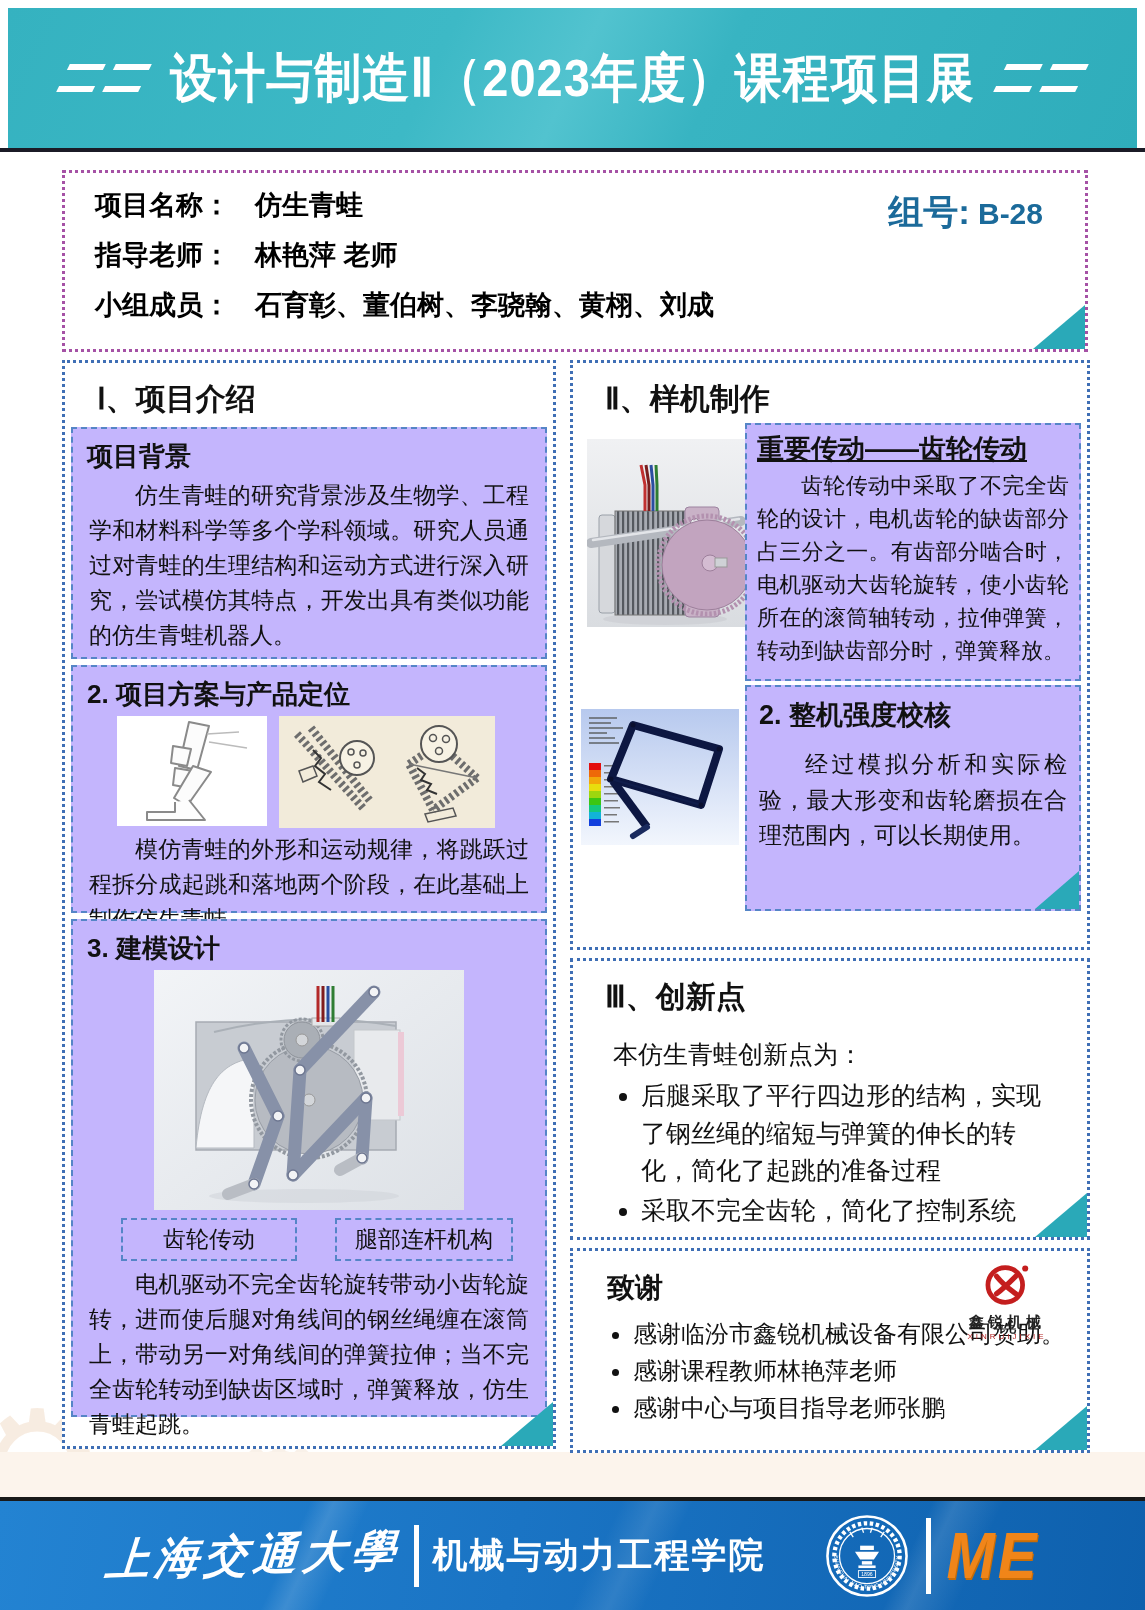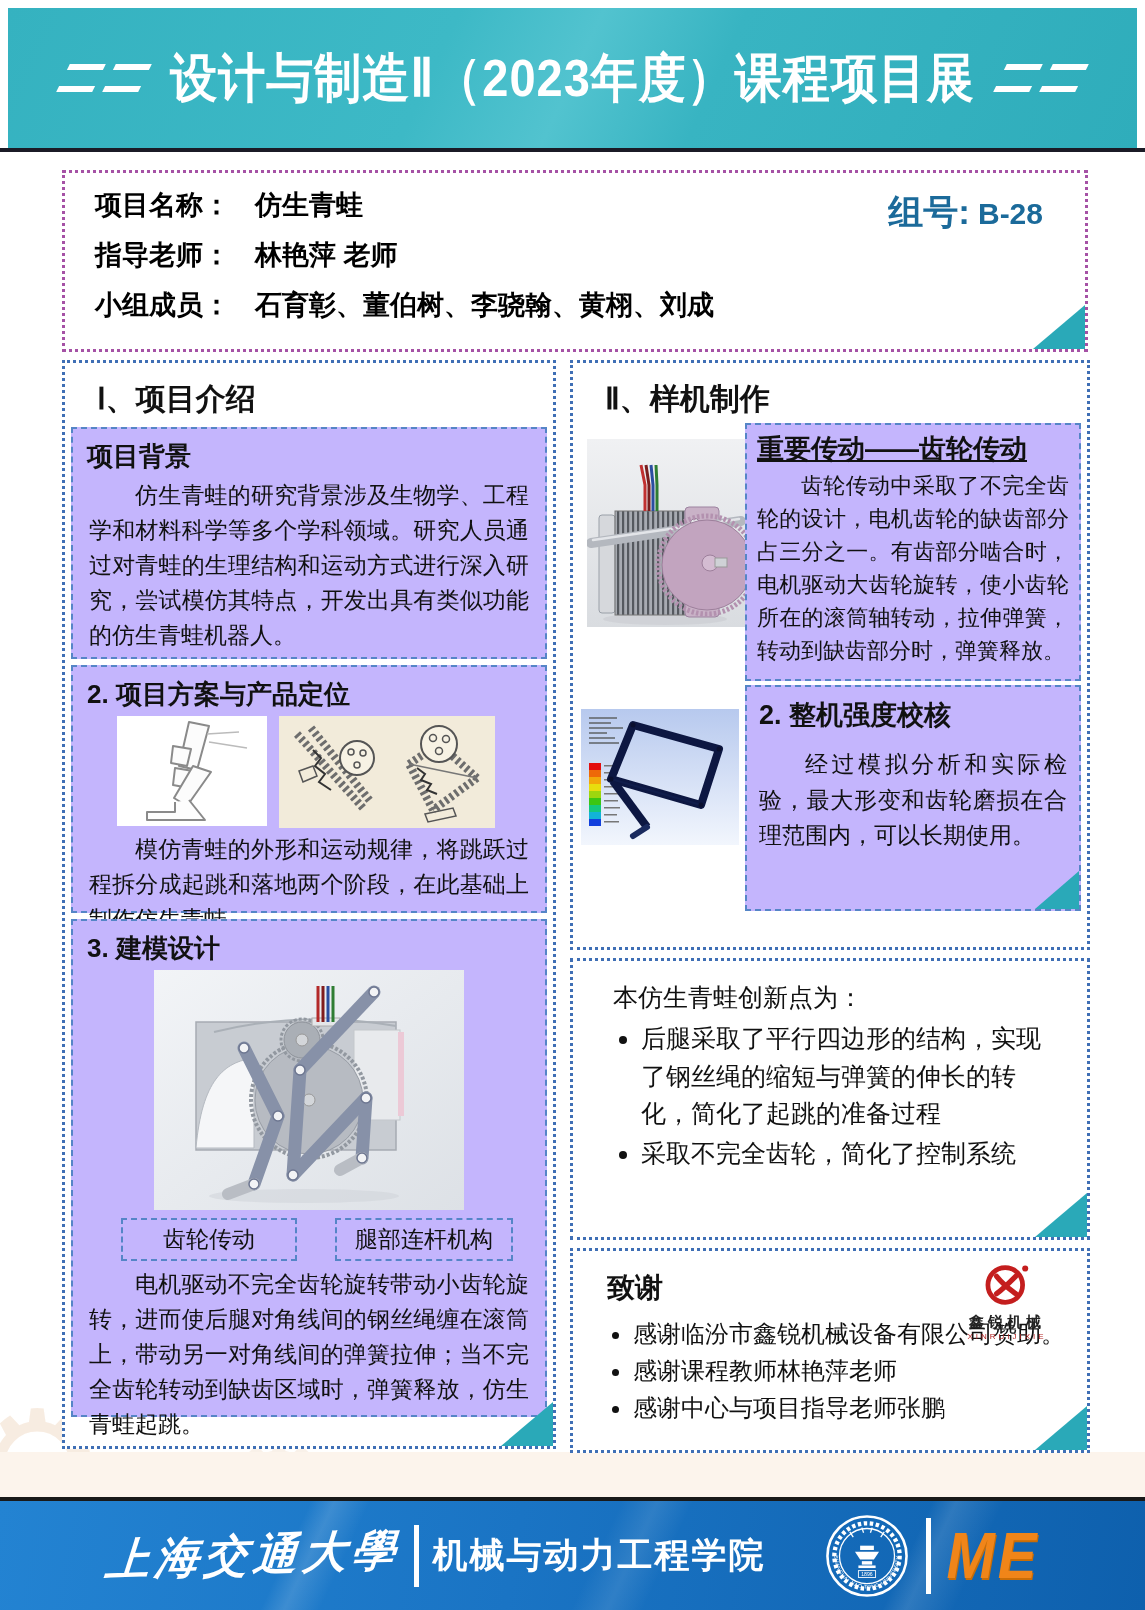--- a/index.html
+++ b/index.html
@@ -331,20 +331,21 @@
     </svg>
 
     <div class="box-inner" id="inner-strength">
       <div class="strength-title">2. 整机强度校核</div>
       <div class="strength-text">经过模拟分析和实际检验，最大形变和齿轮磨损在合理范围内，可以长期使用。</div>
       <div class="tri tri-sm"></div>
     </div>
   </div>
 
   <div class="box-outer" id="box-iii">
+    <div class="h-main">Ⅲ、创新点</div>
     <div class="innov-intro">本仿生青蛙创新点为：</div>
     <ul class="bullets">
       <li>后腿采取了平行四边形的结构，实现了钢丝绳的缩短与弹簧的伸长的转化，简化了起跳的准备过程</li>
       <li>采取不完全齿轮，简化了控制系统</li>
     </ul>
     <div class="tri"></div>
   </div>
 
   <div class="box-outer" id="box-thanks">
     <div class="thanks-title">致谢</div>

